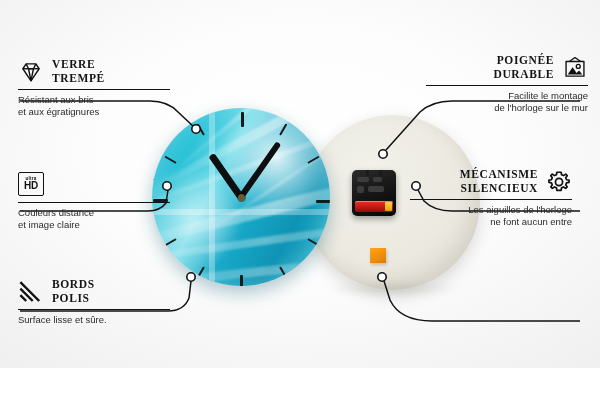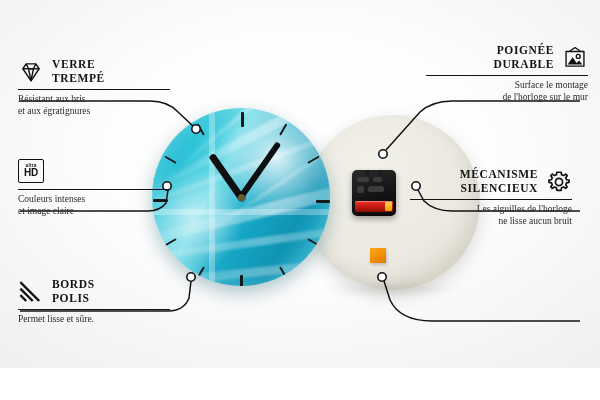--- a/index.html
+++ b/index.html
@@ -124,39 +124,39 @@
     font-weight: bold;
     font-size: 11.5px;
     letter-spacing: 0.6px;
     color: #141414;
     line-height: 13.5px;
     text-transform: uppercase;
     white-space: pre-line;
   }
   .co-rule { height:1.4px; background:#121212; margin:4px 0 4px 0; }
   .co-desc {
-    font-family: Liberation Serif, serif;
+    font-family: Liberation Sans, sans-serif;
     font-size: 9.5px;
     color: #2a2a2a;
     line-height: 11.5px;
     white-space: pre-line;
   }
   .left .co-head { justify-content:flex-start; }
   .left .co-title, .left .co-desc { text-align:left; }
   .right .co-head { justify-content:flex-end; }
   .right .co-title, .right .co-desc { text-align:right; }
 
   .ico { width:26px; height:26px; flex:0 0 26px; color:#111; }
   .ico svg { width:26px; height:26px; display:block; }
 
   
   #c-verre      { left:18px;  top:58px;  width:152px; }
-  #c-impression { left:18px;  top:159px; width:152px; }
+  #c-impression { left:18px;  top:172px; width:152px; }
   #c-bords      { left:18px;  top:278px; width:152px; }
-  #c-poignee    { right:12px; top:44px;  width:162px; }
+  #c-poignee    { right:12px; top:54px;  width:162px; }
   #c-mecanisme  { right:28px; top:168px; width:162px; }
   #c-entretoise { right:12px; top:278px; width:162px; }
 
   
   .hd-badge{
     width:26px;height:24px;border:1.6px solid #111;border-radius:2px;
     display:flex;flex-direction:column;align-items:center;justify-content:center;
     line-height:1;
   }
   .hd-badge .u{ font-family:"Liberation Sans",sans-serif; font-size:4.6px; font-weight:bold; letter-spacing:.2px;}
@@ -260,68 +260,68 @@
   <div class="callout left" id="c-impression">
     <div class="co-head">
       <span class="ico">
         <span class="hd-badge">
           <span class="u">ultra</span>
           <span class="h">HD</span>
         </span>
       </span>
     </div>
     <div class="co-rule"></div>
-    <div class="co-desc">Couleurs intenses
+    <div class="co-desc">Couleurs distance
 et image claire</div>
   </div>
 
   <div class="callout left" id="c-bords">
     <div class="co-head">
       <span class="ico">
         <svg viewBox="0 0 32 32" fill="none" stroke="#111" stroke-width="3" stroke-linecap="square">
           <path d="M4 5 L25 26"></path>
             <path d="M4 13 L17 26"></path>
             <path d="M4 21 L9 26"></path>
         </svg>
       </span>
       <div class="co-title">BORDS
 POLIS</div>
     </div>
     <div class="co-rule"></div>
-    <div class="co-desc">Permet lisse et sûre.</div>
+    <div class="co-desc">Surface lisse et sûre.</div>
   </div>
 
   <div class="callout right" id="c-poignee">
     <div class="co-head">
       <div class="co-title">POIGNÉE
 DURABLE</div>
       <span class="ico">
         <svg viewBox="0 0 32 32" fill="none" stroke="#111" stroke-width="1.7" stroke-linejoin="round">
           <path d="M16 3 L9 8 M16 3 L23 8"></path>
           <rect x="5" y="8" width="22" height="18"></rect>
           <circle cx="20" cy="14" r="2.4"></circle>
           <path d="M7 24 L13 15 L18 22 L21 19 L25 24 Z" fill="#111" stroke="none"></path>
         </svg>
       </span>
     </div>
     <div class="co-rule"></div>
-    <div class="co-desc">Surface le montage
+    <div class="co-desc">Facilite le montage
 de l'horloge sur le mur</div>
   </div>
 
   <div class="callout right" id="c-mecanisme">
     <div class="co-head">
       <div class="co-title">MÉCANISME
 SILENCIEUX</div>
       <span class="ico">
         <svg viewBox="0 0 32 32" fill="none" stroke="#111" stroke-width="2.1" stroke-linejoin="round">
           <path d="M16 4 l2.6 0 0.6 3.1 2.4 1 2.6-1.8 1.9 1.9 -1.8 2.6 1 2.4 3.1 0.6 0 2.6 -3.1 0.6 -1 2.4 1.8 2.6 -1.9 1.9 -2.6-1.8 -2.4 1 -0.6 3.1 -2.6 0 -2.6 0 -0.6-3.1 -2.4-1 -2.6 1.8 -1.9-1.9 1.8-2.6 -1-2.4 -3.1-0.6 0-2.6 3.1-0.6 1-2.4 -1.8-2.6 1.9-1.9 2.6 1.8 2.4-1 0.6-3.1 2.6 0 Z"></path>
           <circle cx="16" cy="16" r="4.4"></circle>
         </svg>
       </span>
     </div>
     <div class="co-rule"></div>
     <div class="co-desc">Les aiguilles de l'horloge
-ne lisse aucun bruit</div>
+ne font aucun entre</div>
   </div>
 
 
 </div>
 
 </body></html>

